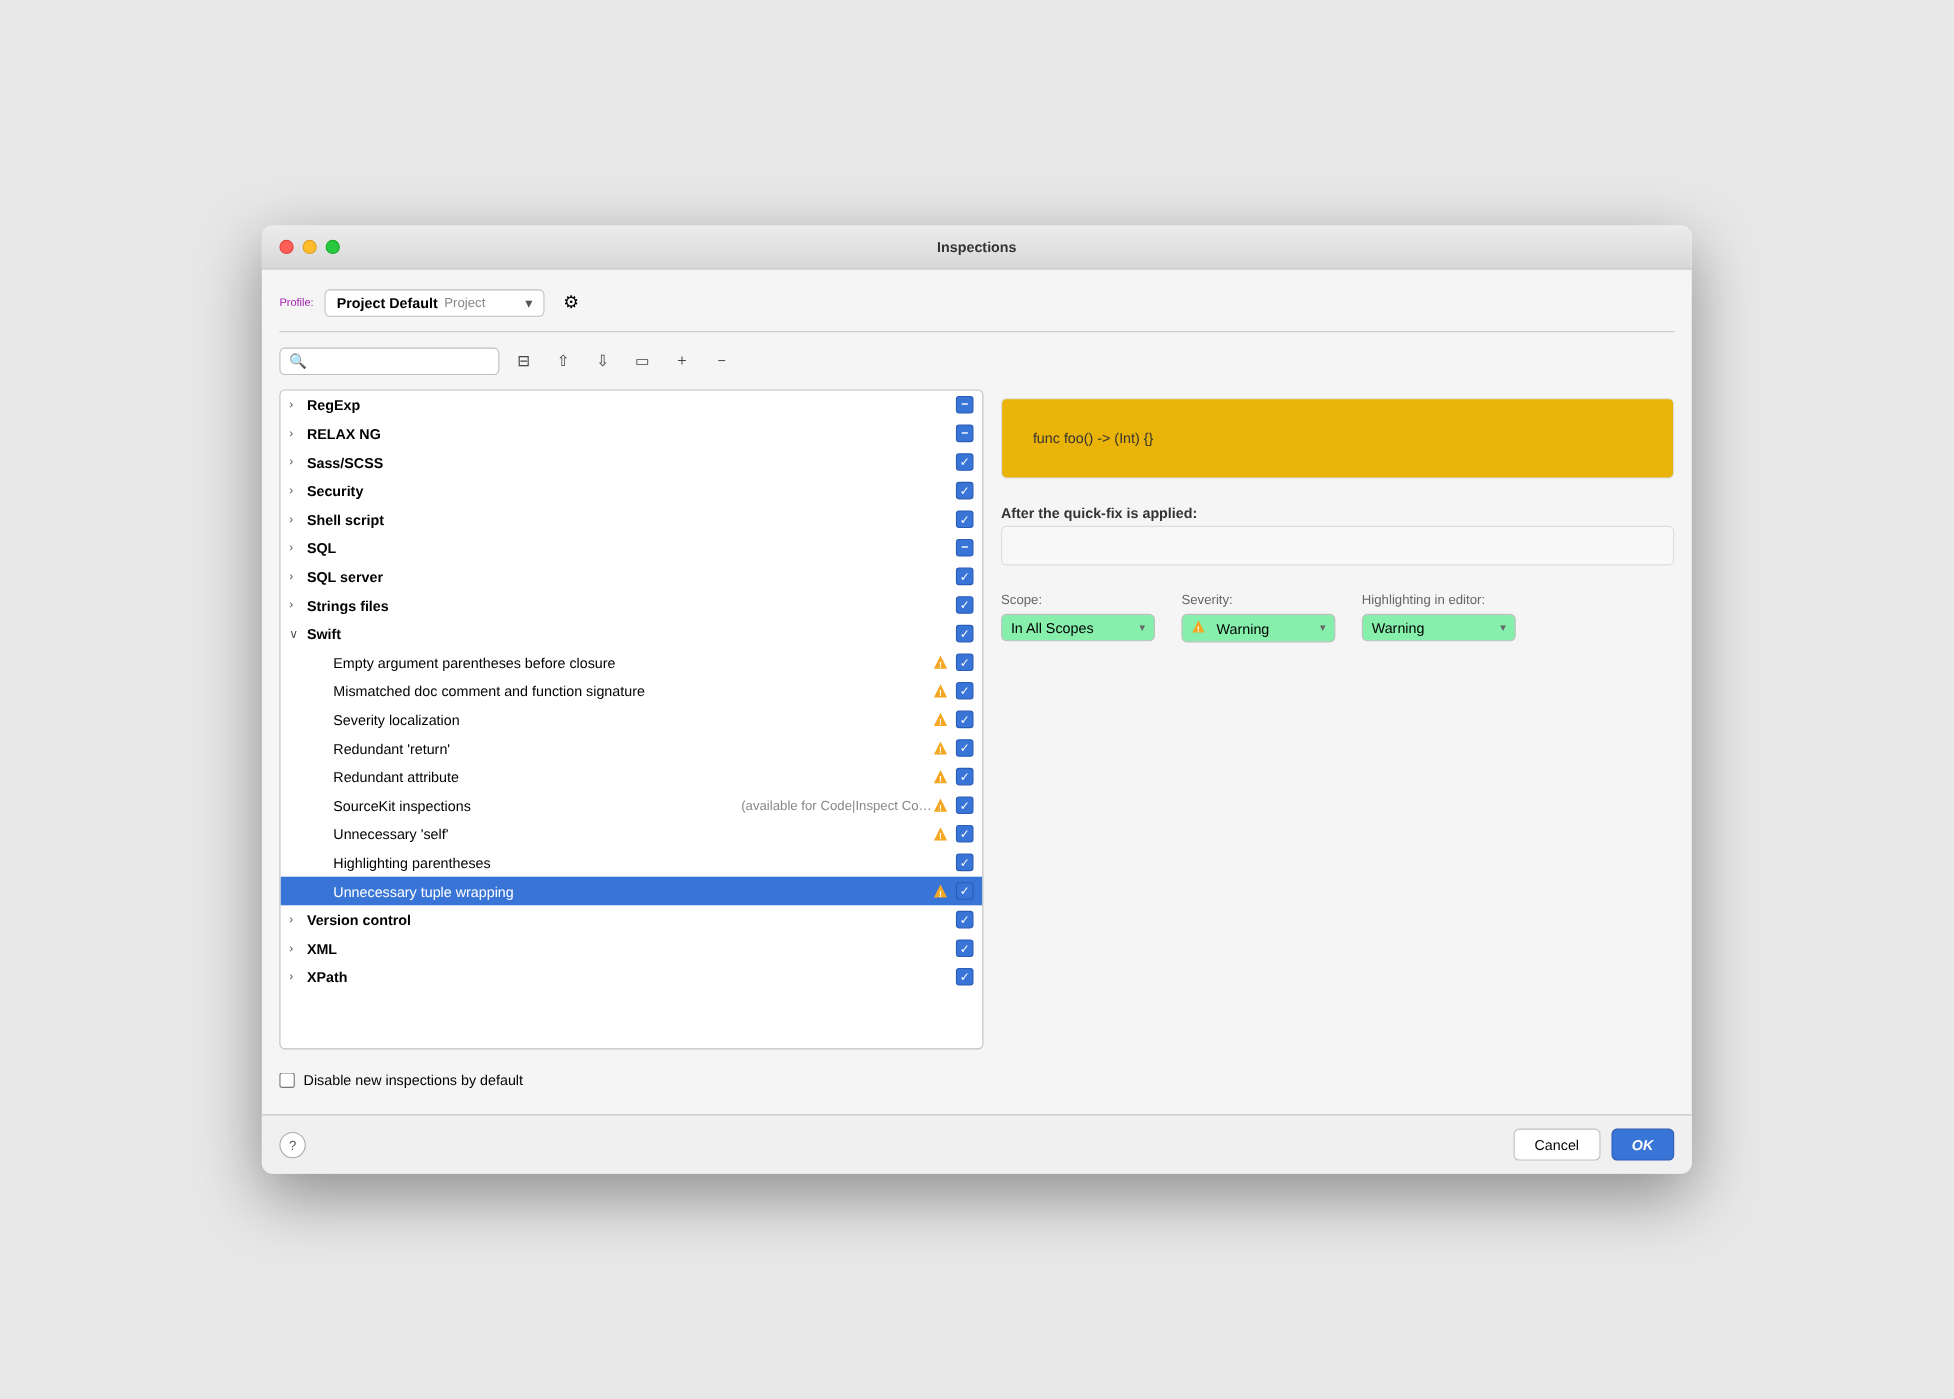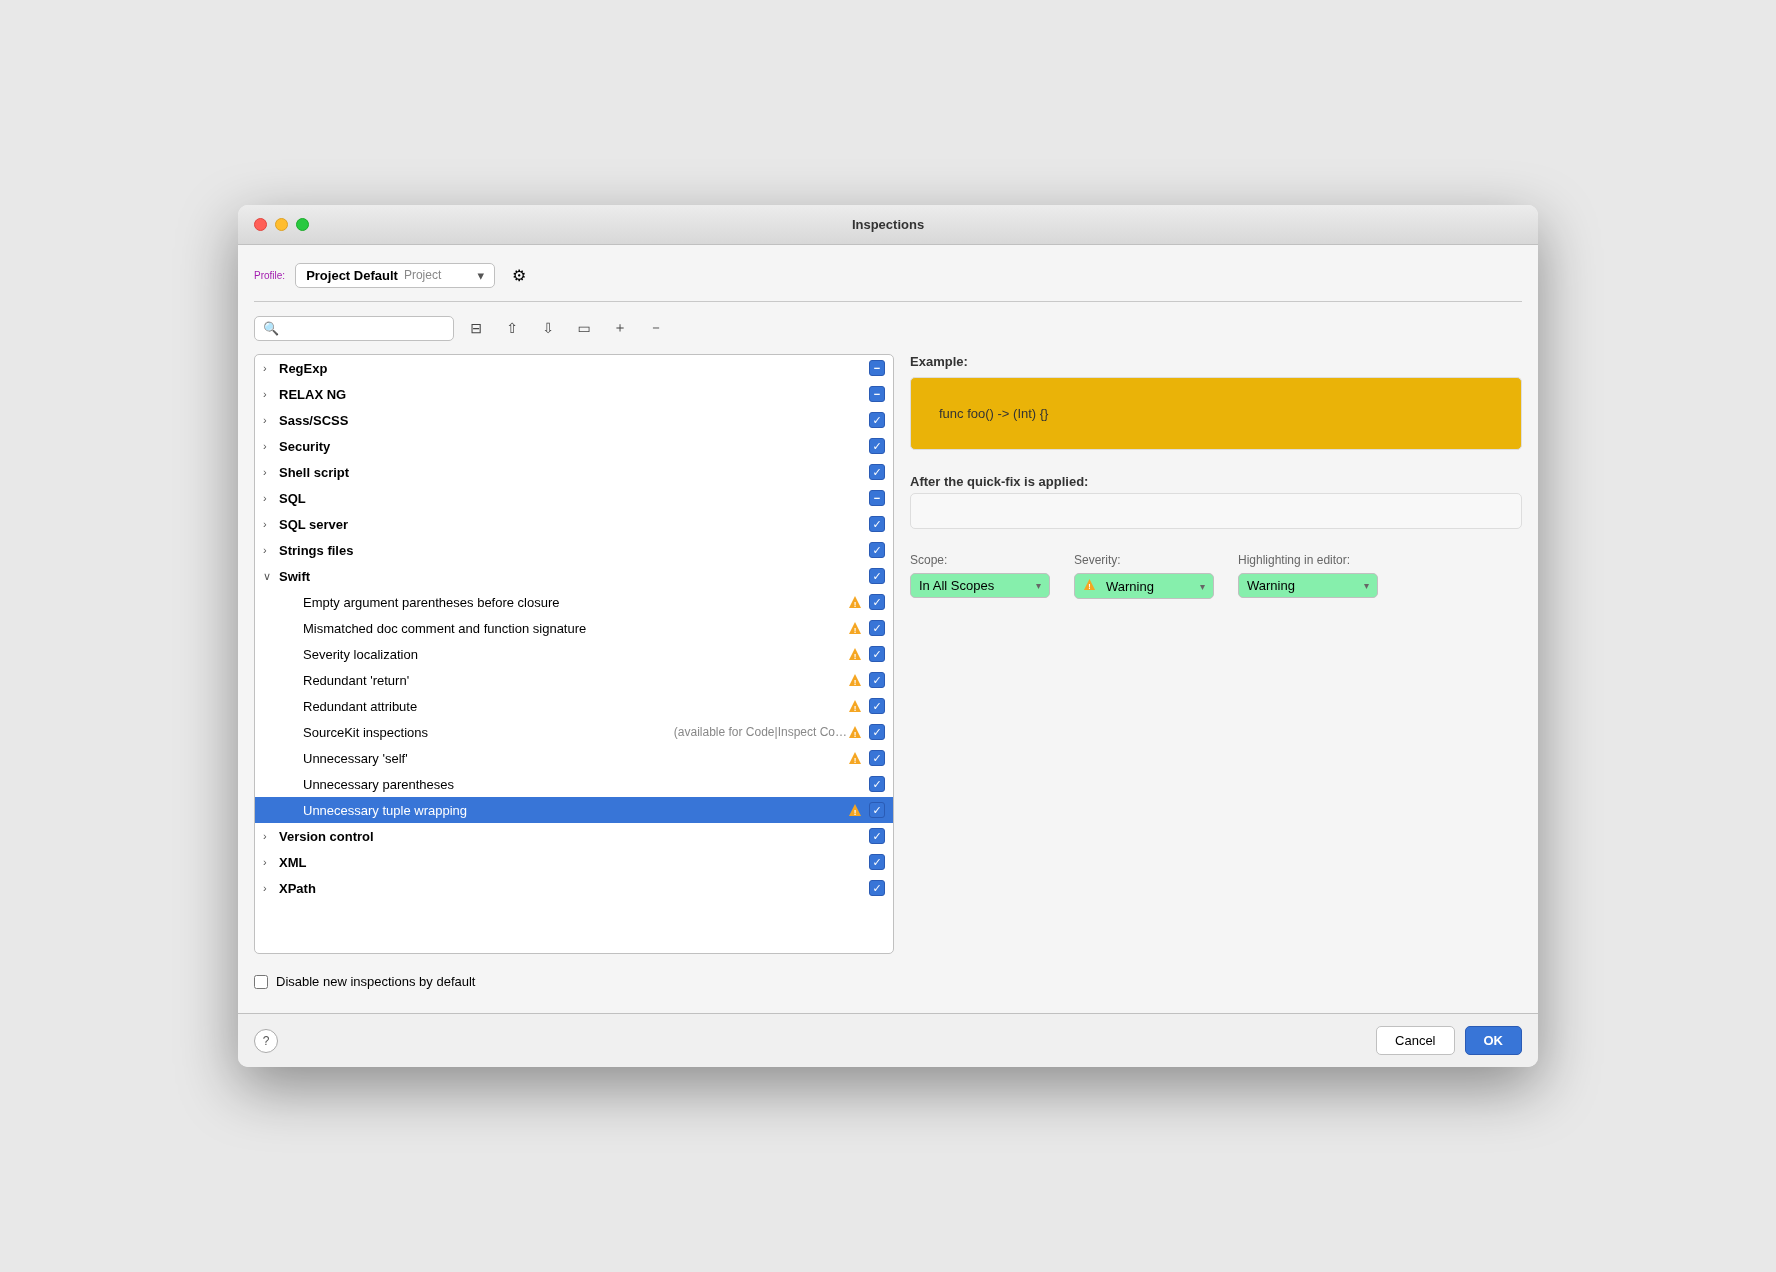--- a/index.html
+++ b/index.html
@@ -320,20 +320,21 @@
     }
     .btn-ok {
       padding: 6px 18px;
       background: #3875d7;
       border: 1px solid #2a5bb5;
       border-radius: 5px;
       font-size: 13px;
       color: white;
       font-weight: 600;
       cursor: pointer;
+      font-style: italic;
     }
     .disable-checkbox-row {
       display: flex;
       align-items: center;
       gap: 8px;
       padding: 8px 0;
     }
     .disable-checkbox {
       width: 14px;
       height: 14px;
@@ -547,21 +548,21 @@
                 <polygon points="7,1 13,13 1,13" fill="#f5a623"></polygon>
                 <text x="7" y="12" font-size="8" text-anchor="middle" fill="white" font-weight="bold">!</text>
               </svg>
           </span>
           <div class="checkbox checked"></div>
         </div>
 
         <div class="tree-item child">
           <span class="expand-arrow"></span>
           <div class="item-label-wrap">
-            <span class="item-label">Unnecessary parentheses</span>
+            <span class="item-label">Highlighting parentheses</span>
           </div>
           <div class="checkbox checked"></div>
         </div>
 
         <div class="tree-item child selected">
           <span class="expand-arrow"></span>
           <div class="item-label-wrap">
             <span class="item-label item-label-selected">Unnecessary tuple wrapping</span>
           </div>
           <span class="warning-icon">
@@ -589,21 +590,20 @@
           <span class="expand-arrow">›</span>
           <span class="item-label">XPath</span>
           <div class="checkbox checked"></div>
         </div>
 
       </div>
 
       <div class="right-panel">
 
         <div>
-          <div class="section-label">Example:</div>
           <div class="code-example">func foo() -&gt; (Int) {}</div>
         </div>
 
         <div>
           <div class="section-label">After the quick-fix is applied:</div>
           <div class="after-fix-area"></div>
         </div>
 
         <div class="settings-row">
           <div class="setting-group">

